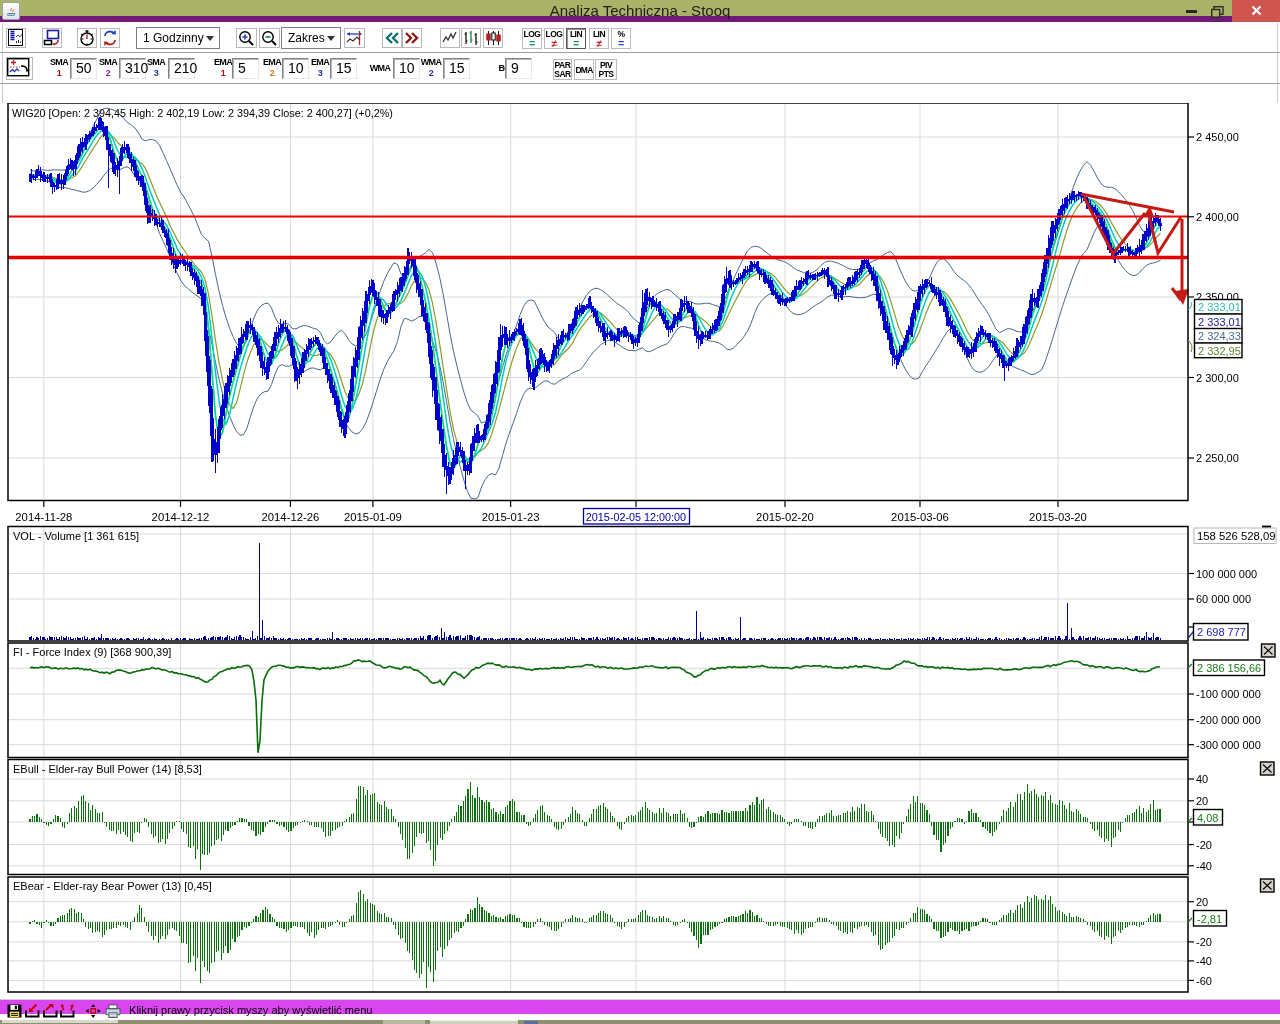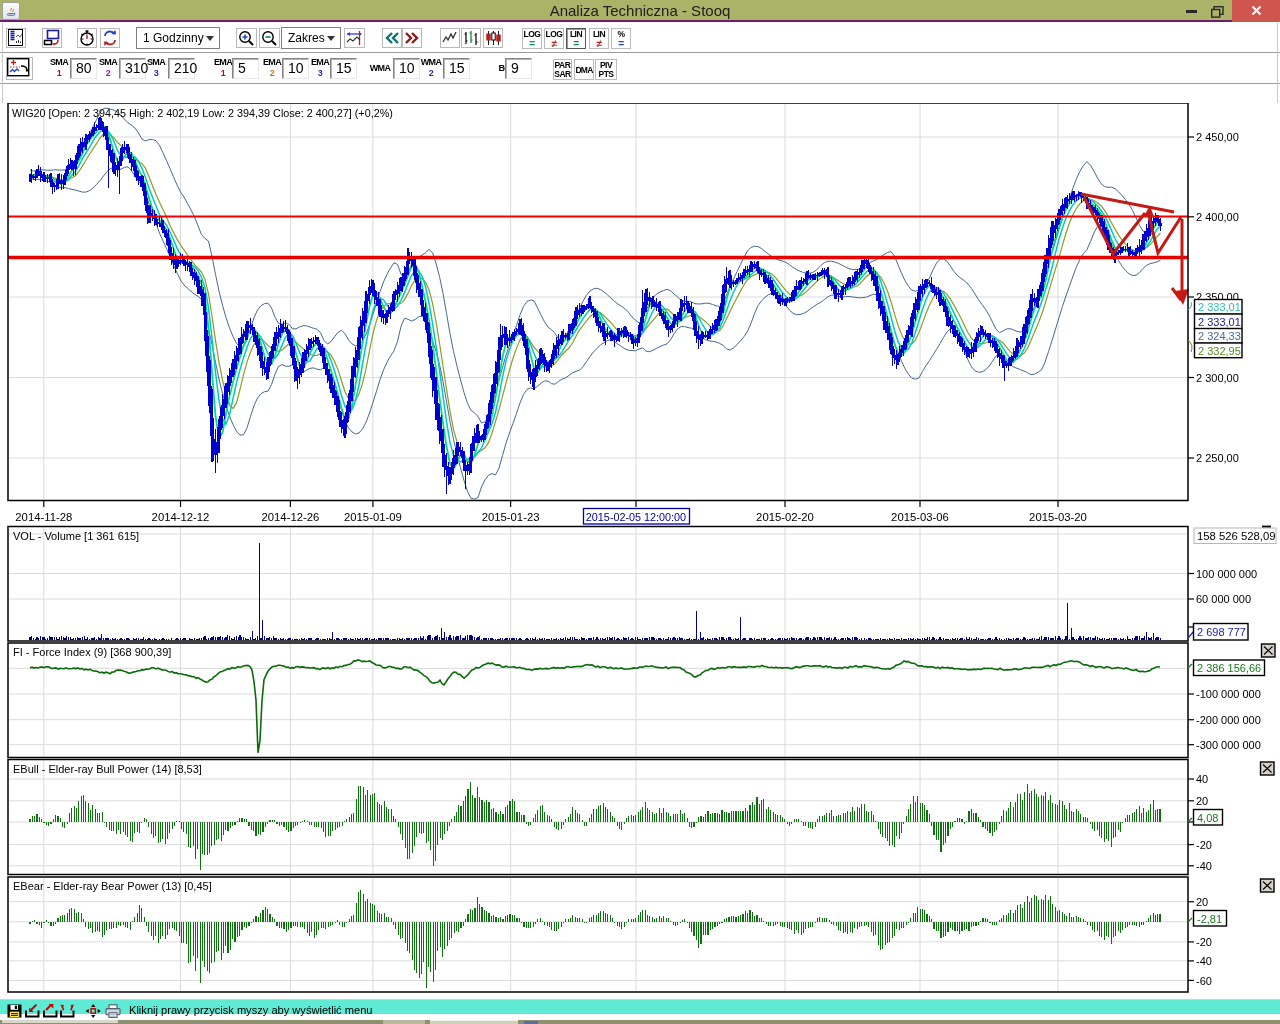--- a/index.html
+++ b/index.html
@@ -1,36 +1,36 @@
 <!DOCTYPE html>
 <html><head><meta charset="utf-8"><style>
 *{margin:0;padding:0;box-sizing:border-box}
 html,body{width:1280px;height:1024px;overflow:hidden;background:#fff;font-family:"Liberation Sans",sans-serif}
 #app{position:relative;width:1280px;height:1024px}
 .abs{position:absolute}
-#titlebar{position:absolute;left:0;top:0;width:1280px;height:22px;background:#abb369;border-bottom:2px solid #701a75}
+#titlebar{position:absolute;left:0;top:0;width:1280px;height:22px;background:#abb369;border-bottom:6px solid #701a75}
 #title{position:absolute;left:0;top:2px;width:1280px;text-align:center;font-size:15px;color:#20211a}
 #javabtn{position:absolute;left:2px;top:2px;width:18px;height:18px;background:linear-gradient(#fdfdfd,#dfe3e6);border:1px solid #9aa0a6;border-radius:2px}
 #mini{position:absolute;left:1186px;top:10px;width:11px;height:3px;background:#2a2a24}
 #resto{position:absolute;left:1211px;top:4px;width:13px;height:12px}
 #closebtn{position:absolute;left:1232px;top:0;width:48px;height:22px;background:#ce564f;color:#fff;text-align:center;font-size:13px;line-height:21px;font-weight:bold}
 #tb1{position:absolute;left:0;top:23px;width:1280px;height:30px;background:#fff;border-bottom:1px solid #9d9d9d}
 #tb2{position:absolute;left:0;top:54px;width:1280px;height:30px;background:#fff;border-bottom:1px solid #9d9d9d}
 .tbtn{position:absolute;top:5px;width:20px;height:20px;background:#fff;border:1px solid #b9b9b9}
 .drop{position:absolute;top:4px;height:22px;background:#fff;border:1px solid #7f7f7f;font-size:12px;color:#000;line-height:20px;padding-left:6px}
 .drop .ar{position:absolute;right:5px;top:8px;width:0;height:0;border-left:4px solid transparent;border-right:4px solid transparent;border-top:5px solid #333}
 .lbl2{position:absolute;top:3px;width:22px;margin-left:-1px;text-align:center;font-size:9px;font-weight:bold;color:#000;line-height:11px;letter-spacing:-0.6px}
 .lbl2 span{font-weight:bold}
 .inp{position:absolute;top:4px;height:21px;background:#fff;border:1px solid #848484;border-right-color:#e8e8e8;border-bottom-color:#e8e8e8;box-shadow:inset 1px 1px 0 #b5b5b5;font-size:14px;color:#000;line-height:19px;padding-left:5px}
 .txb{position:absolute;top:5px;height:21px;background:#fff;border:1px solid #bbb;font-size:8.5px;font-weight:bold;text-align:center;color:#000;line-height:9px;padding-top:1px;letter-spacing:-0.5px}
 #infobar{position:absolute;left:0;top:85px;width:1280px;height:18px;background:#fff}
 #infotext{position:absolute;left:14px;top:3px;font-size:10.4px;color:#000}
 #lline{position:absolute;left:2px;top:23px;width:1px;height:997px;background:#c9c9c9}
 #rline{position:absolute;left:1277px;top:23px;width:1px;height:997px;background:#c9c9c9}
-#statusbar{position:absolute;left:0;top:999px;width:1280px;height:15px;background:#5eead4;border-top:1px solid #d0d0d0}
+#statusbar{position:absolute;left:0;top:999px;width:1280px;height:15px;background:#d946ef;border-top:1px solid #d0d0d0}
 #stext{position:absolute;left:129px;top:4px;font-size:11.1px;color:#000}
 .sic{position:absolute;top:4px;width:15px;height:14px}
 #taskstrip{position:absolute;left:0;top:1020px;width:1280px;height:4px;background:#8f8f71}
 </style></head>
 <body>
 <div id="app">
 <div id="titlebar">
  <div id="title">Analiza Techniczna - Stooq</div>
  <div id="javabtn"><svg width="16" height="16" viewBox="0 0 16 16">
           <path d="M6 10c0 1 4 1 4 0" stroke="#3b6ea5" stroke-width="1" fill="none"></path>
@@ -122,21 +122,21 @@
 <div id="tb2">
  <div class="tbtn" style="left:6px;top:3px;width:27px;height:23px"><svg width="25" height="21" viewBox="0 0 25 21">
           <rect x="0.7" y="0.7" width="21" height="17" fill="#fff" stroke="#000" stroke-width="1.4"></rect>
           <path d="M4 4.5h5M6.5 2v5" stroke="#b22222" stroke-width="1.3"></path>
           <path d="M3 9h10" stroke="#b22222" stroke-width="1" stroke-dasharray="1.5 1.5"></path>
           <path d="M3 14l2.5-2.5 2 2 2.5-2.5 2 2" stroke="#2244cc" stroke-width="1.4" fill="none"></path>
           <path d="M14 8c4 0 6 1 6 4" stroke="#000" stroke-width="1.3" fill="none"></path>
           <path d="M18.5 11.5l1.5 3 1.5-3z" fill="#000"></path>
         </svg></div>
  <div class="lbl2" style="left:49px">SMA<br><span style="color:#aa1111">1</span></div>
- <div class="inp" style="left:70px;width:27px">80</div>
+ <div class="inp" style="left:70px;width:27px">50</div>
  <div class="lbl2" style="left:98px">SMA<br><span style="color:#882299">2</span></div>
  <div class="inp" style="left:119px;width:27px">310</div>
  <div class="lbl2" style="left:146px">SMA<br><span style="color:#223399">3</span></div>
  <div class="inp" style="left:168px;width:27px">210</div>
  <div class="lbl2" style="left:213px">EMA<br><span style="color:#aa1111">1</span></div>
  <div class="inp" style="left:232px;width:27px">5</div>
  <div class="lbl2" style="left:262px">EMA<br><span style="color:#cc7711">2</span></div>
  <div class="inp" style="left:282px;width:27px">10</div>
  <div class="lbl2" style="left:310px">EMA<br><span style="color:#223399">3</span></div>
  <div class="inp" style="left:330px;width:27px">15</div>

